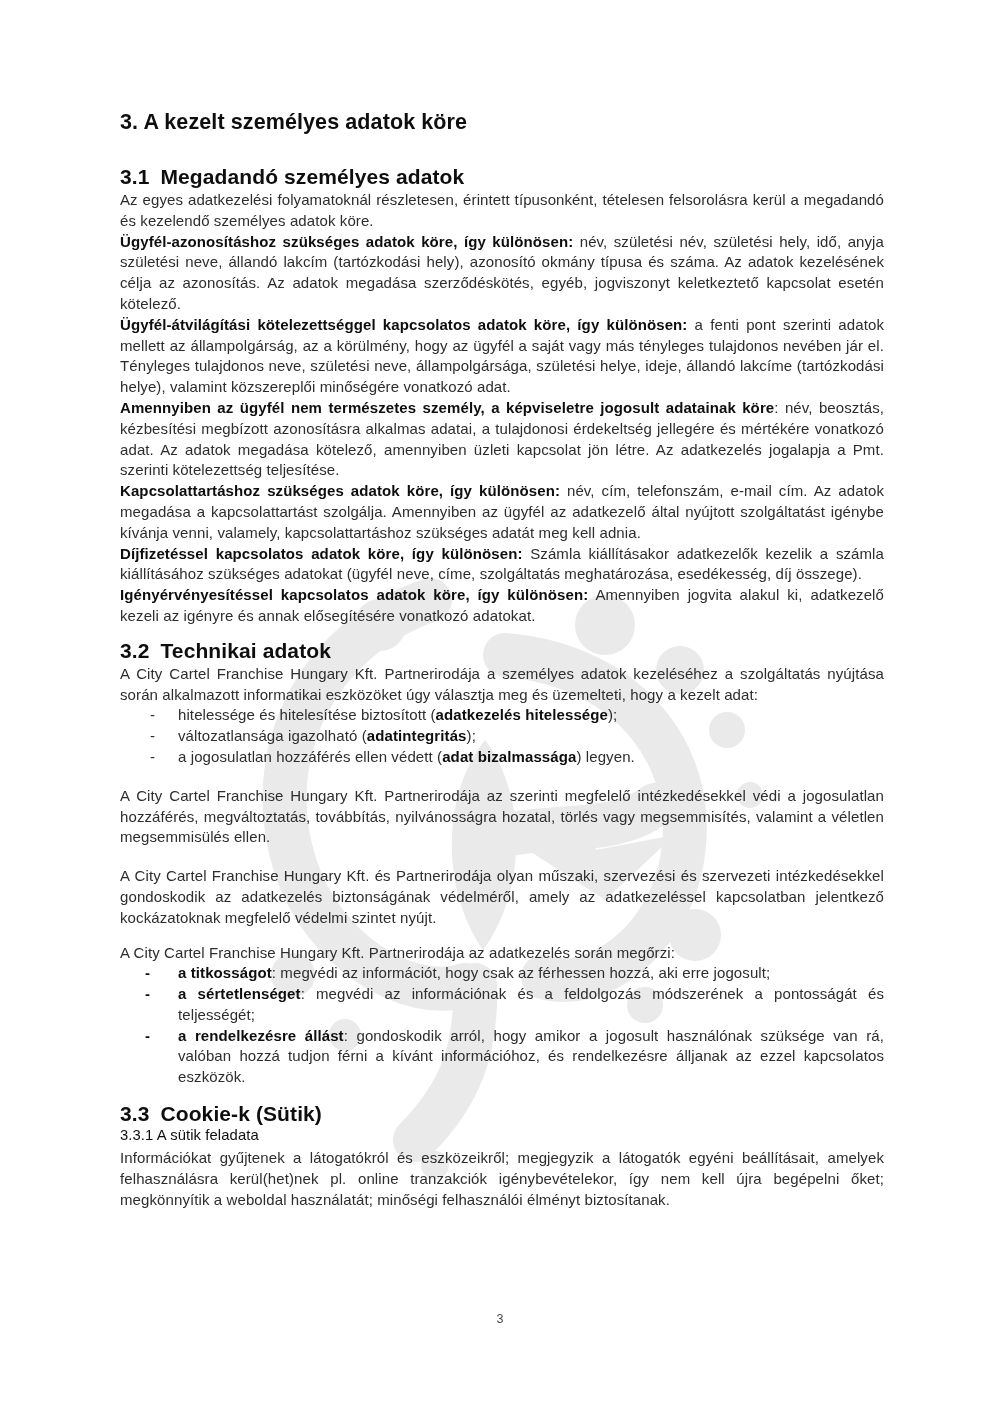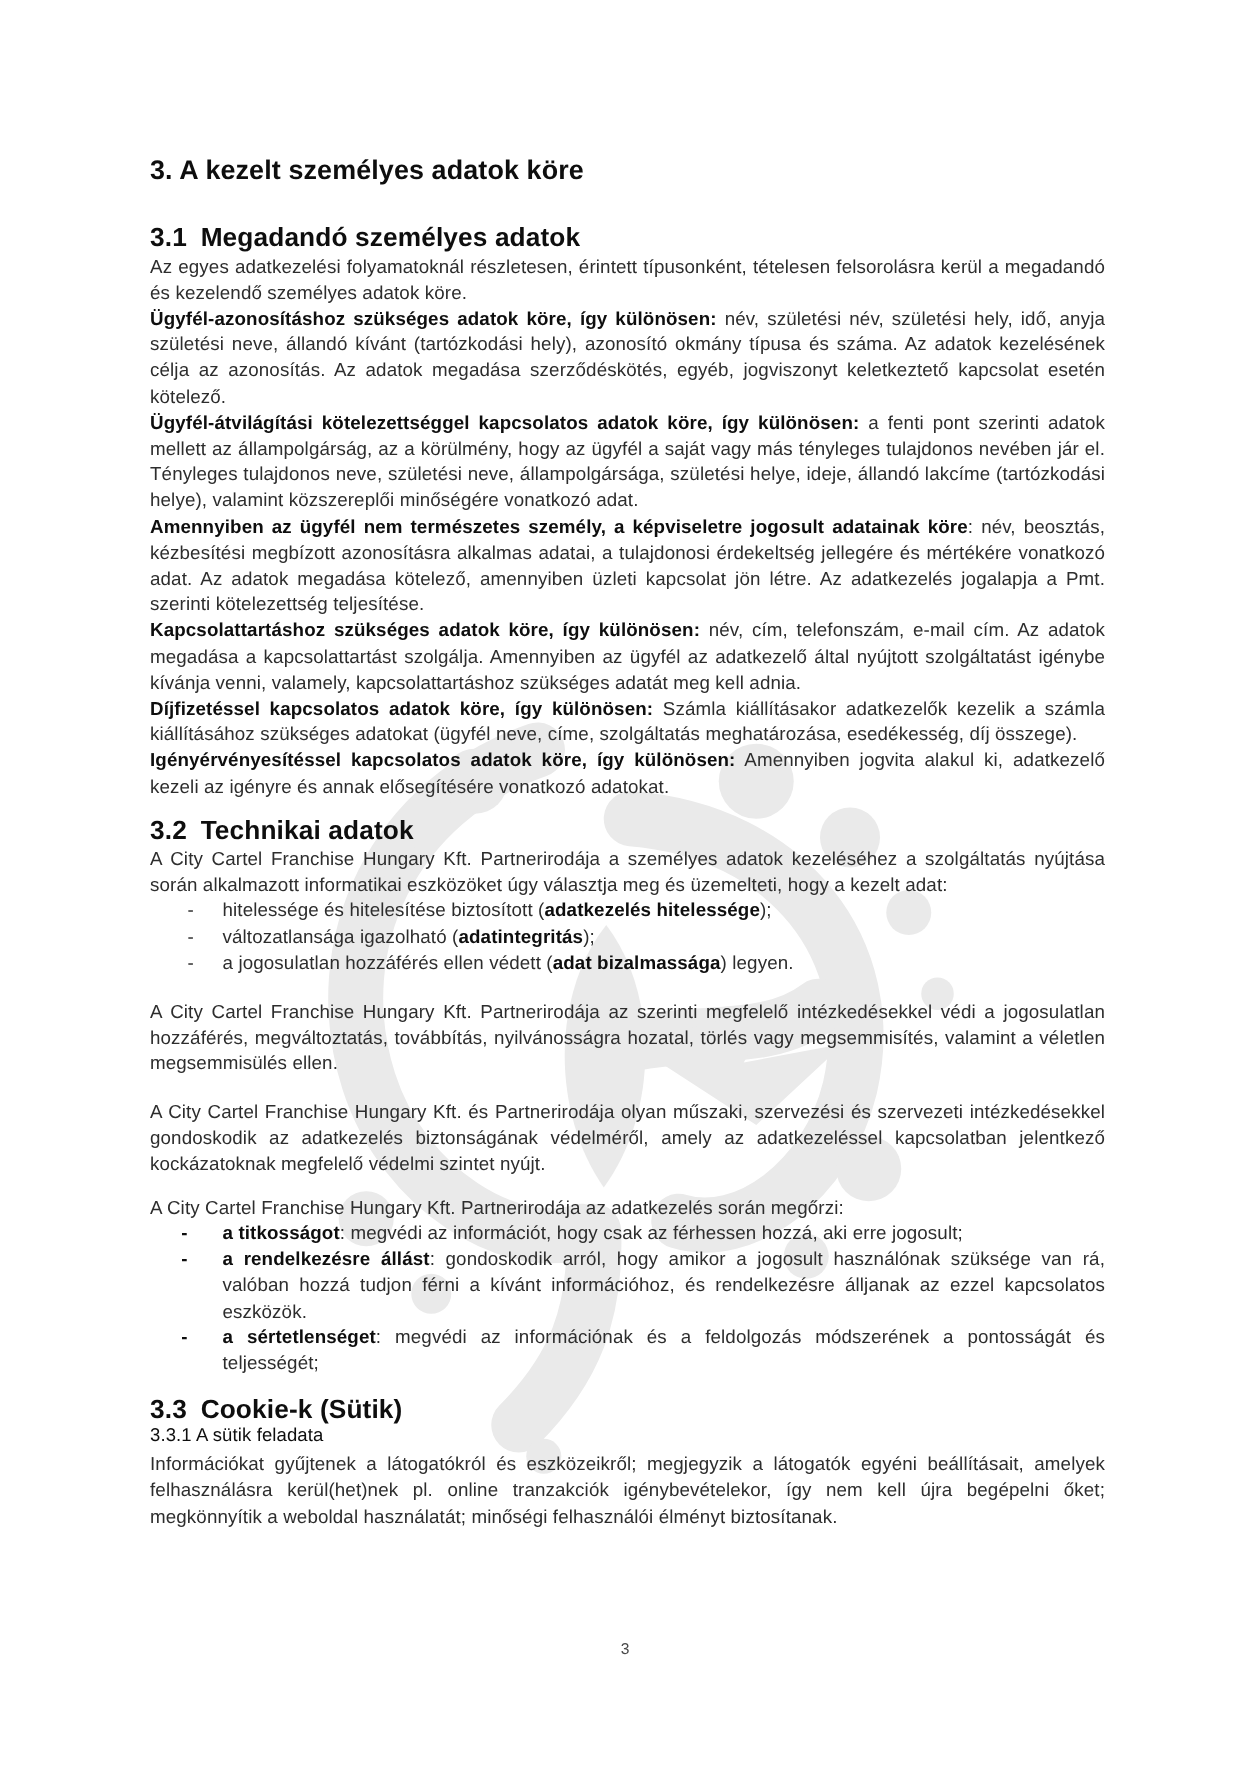--- a/index.html
+++ b/index.html
@@ -10,21 +10,21 @@
     overflow:hidden;
     font-family:"Liberation Sans", sans-serif;
     -webkit-font-smoothing:antialiased;
   }
   .watermark {
     position:absolute; left:175px; top:505px;
     width:650px; height:680px;
     z-index:0;
   }
   .content {
-    position:absolute; left:120px; top:124px; width:764px;
+    position:absolute; left:120px; top:110px; width:764px;
     z-index:1;
     color:#2d2d2d;
     font-size:15px;
     line-height:20.8px;
     letter-spacing:0.1px;
   }
   .doc-title {
     font-size:21.5px; line-height:25px;
     font-weight:bold; color:#0e0e0e;
     margin:0 0 32px 0;
@@ -86,21 +86,21 @@
 
 <div class="content">
 
   <h1 class="doc-title">3. A kezelt személyes adatok köre</h1>
 
   <h2 class="sec-heading">
     <span class="sec-num">3.1</span><span>Megadandó személyes adatok</span>
   </h2>
   <p class="para mb15">Az egyes adatkezelési folyamatoknál részletesen, érintett típusonként, tételesen felsorolásra kerül a megadandó és kezelendő személyes adatok köre.</p>
 
-  <p class="para"><span class="lead">Ügyfél-azonosításhoz szükséges adatok köre, így különösen:</span><span> név, születési név, születési hely, idő, anyja születési neve, állandó kívánt (tartózkodási hely), azonosító okmány típusa és száma. Az adatok kezelésének célja az azonosítás. Az adatok megadása szerződéskötés, egyéb, jogviszonyt keletkeztető kapcsolat esetén kötelező.</span></p>
+  <p class="para"><span class="lead">Ügyfél-azonosításhoz szükséges adatok köre, így különösen:</span><span> név, születési név, születési hely, idő, anyja születési neve, állandó lakcím (tartózkodási hely), azonosító okmány típusa és száma. Az adatok kezelésének célja az azonosítás. Az adatok megadása szerződéskötés, egyéb, jogviszonyt keletkeztető kapcsolat esetén kötelező.</span></p>
   <p class="para"><span class="lead">Ügyfél-átvilágítási kötelezettséggel kapcsolatos adatok köre, így különösen:</span><span> a fenti pont szerinti adatok mellett az állampolgárság, az a körülmény, hogy az ügyfél a saját vagy más tényleges tulajdonos nevében jár el. Tényleges tulajdonos neve, születési neve, állampolgársága, születési helye, ideje, állandó lakcíme (tartózkodási helye), valamint közszereplői minőségére vonatkozó adat.</span></p>
   <p class="para"><span class="lead">Amennyiben az ügyfél nem természetes személy, a képviseletre jogosult adatainak köre</span><span>:  név, beosztás, kézbesítési megbízott azonosításra alkalmas adatai, a tulajdonosi érdekeltség jellegére és mértékére vonatkozó adat. Az adatok megadása kötelező, amennyiben üzleti kapcsolat jön létre. Az adatkezelés jogalapja a Pmt. szerinti kötelezettség teljesítése.</span></p>
   <p class="para"><span class="lead">Kapcsolattartáshoz szükséges adatok köre, így különösen:</span><span> név, cím, telefonszám, e-mail cím. Az adatok megadása a kapcsolattartást szolgálja. Amennyiben az ügyfél az adatkezelő által nyújtott szolgáltatást igénybe kívánja venni, valamely, kapcsolattartáshoz szükséges adatát meg kell adnia.</span></p>
   <p class="para"><span class="lead">Díjfizetéssel kapcsolatos adatok köre, így különösen:</span><span> Számla kiállításakor adatkezelők kezelik a számla kiállításához szükséges adatokat (ügyfél neve, címe, szolgáltatás meghatározása, esedékesség, díj összege).</span></p>
   <p class="para"><span class="lead">Igényérvényesítéssel kapcsolatos adatok köre, így különösen:</span><span> Amennyiben jogvita alakul ki, adatkezelő kezeli az igényre és annak elősegítésére vonatkozó adatokat.</span></p>
 
   <h2 class="sec-heading mt14">
     <span class="sec-num">3.2</span><span>Technikai adatok</span>
   </h2>
   <p class="para">A City Cartel Franchise Hungary Kft. Partnerirodája a személyes adatok kezeléséhez a szolgáltatás nyújtása során alkalmazott informatikai eszközöket úgy választja meg és üzemelteti, hogy a kezelt adat:</p>
@@ -110,22 +110,22 @@
     <li><span>változatlansága igazolható (</span><span class="lead">adatintegritás</span><span>);</span></li>
     <li><span>a jogosulatlan hozzáférés ellen védett (</span><span class="lead">adat bizalmassága</span><span>) legyen.</span></li>
   </ul>
 
   <p class="para mt18">A City Cartel Franchise Hungary Kft. Partnerirodája az szerinti megfelelő intézkedésekkel védi a jogosulatlan hozzáférés, megváltoztatás, továbbítás, nyilvánosságra hozatal, törlés vagy megsemmisítés, valamint a véletlen megsemmisülés ellen.</p>
   <p class="para mt18">A City Cartel Franchise Hungary Kft. és Partnerirodája olyan műszaki, szervezési és szervezeti intézkedésekkel gondoskodik az adatkezelés biztonságának védelméről, amely az adatkezeléssel kapcsolatban jelentkező kockázatoknak megfelelő védelmi szintet nyújt.</p>
   <p class="para mt14">A City Cartel Franchise Hungary Kft. Partnerirodája az adatkezelés során megőrzi:</p>
 
   <ul class="dash bold-marker">
     <li><span class="lead">a titkosságot</span><span>: megvédi az információt, hogy csak az férhessen hozzá, aki erre jogosult;</span></li>
+    <li><span class="lead">a sértetlenséget</span><span>: megvédi az információnak és a feldolgozás módszerének a pontosságát és teljességét;</span></li>
     <li><span class="lead">a rendelkezésre állást</span><span>: gondoskodik arról, hogy amikor a jogosult használónak szüksége van rá, valóban hozzá tudjon férni a kívánt információhoz, és rendelkezésre álljanak az ezzel kapcsolatos eszközök.</span></li>
-    <li><span class="lead">a sértetlenséget</span><span>: megvédi az információnak és a feldolgozás módszerének a pontosságát és teljességét;</span></li>
   </ul>
 
   <h2 class="sec-heading mt16">
     <span class="sec-num">3.3</span><span>Cookie-k (Sütik)</span>
   </h2>
   <h3 class="sub-heading">3.3.1 A sütik feladata</h3>
   <p class="para">Információkat gyűjtenek a látogatókról és eszközeikről; megjegyzik a látogatók egyéni beállításait, amelyek felhasználásra kerül(het)nek pl. online tranzakciók igénybevételekor, így nem kell újra begépelni őket; megkönnyítik a weboldal használatát; minőségi felhasználói élményt biztosítanak.</p>
 
 </div>
 

